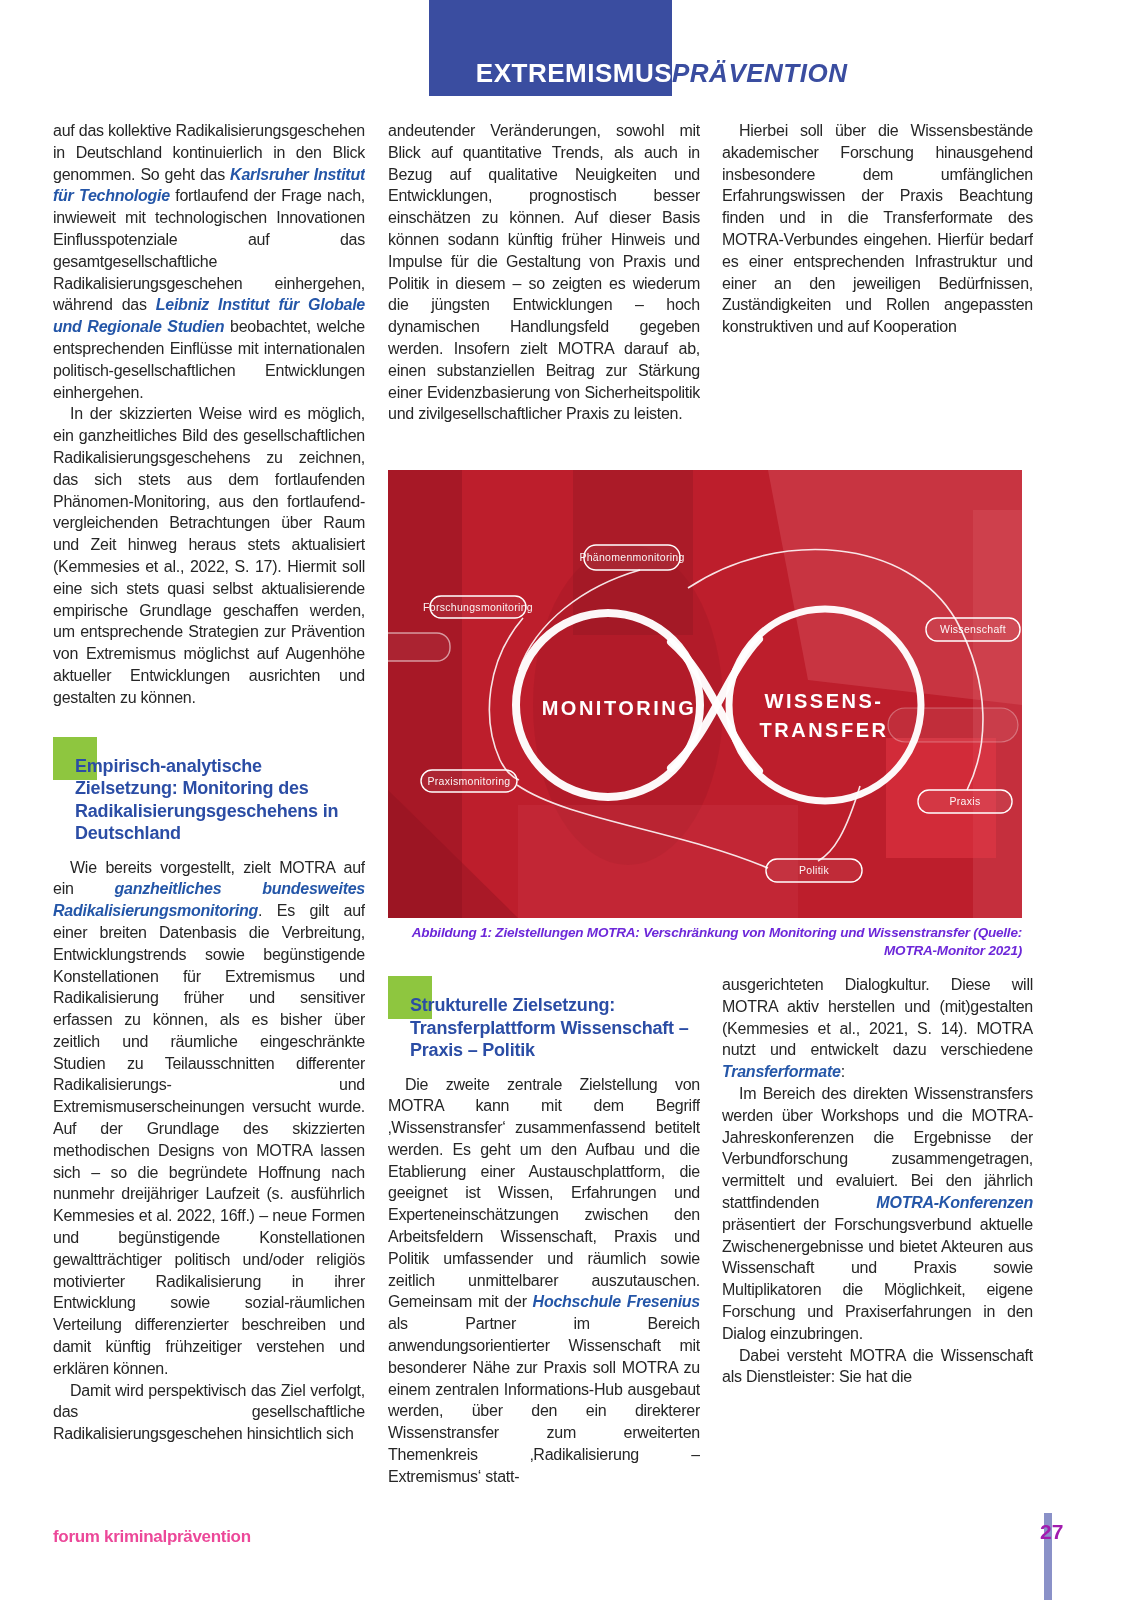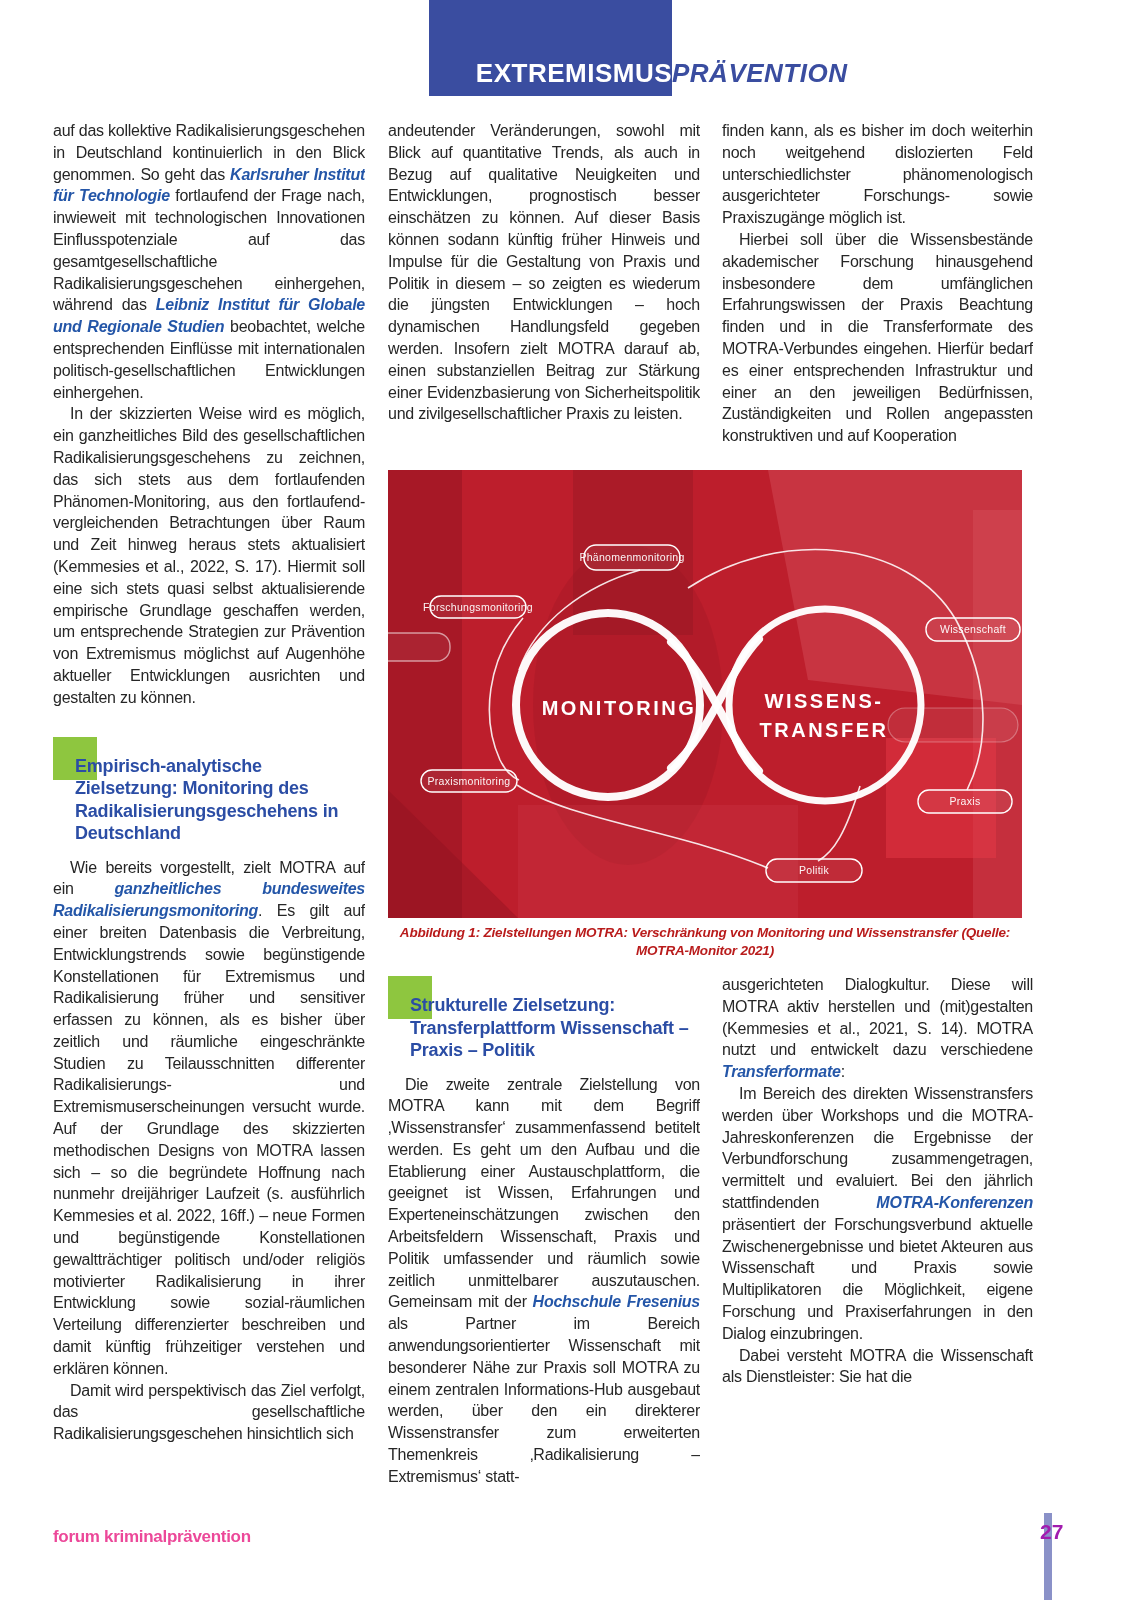--- a/index.html
+++ b/index.html
@@ -24,21 +24,21 @@
   .sect{position:relative;margin:28px 0 12px 0;}
   .gsq{position:absolute;left:0;top:0;width:44px;height:43px;background:#8ec63f;}
   .sect h2{position:relative;margin:0;padding:18px 0 0 22px;font-size:18px;line-height:22.5px;
            color:#2b4da5;font-weight:bold;letter-spacing:-.2px;text-align:left;}
   .sect.short h2{padding-top:25px;}
 
   
   .figure{position:absolute;left:388px;top:470px;width:634px;height:448px;}
   .figure svg{display:block;}
   .caption{position:absolute;left:388px;top:924px;width:634px;font-size:13.5px;line-height:17.5px;
-           font-style:italic;font-weight:600;color:#b91c1c;text-align:center;letter-spacing:-.2px;}
+           font-style:italic;font-weight:600;color:#6d28d9;text-align:right;letter-spacing:-.2px;}
 
   
   .footer-brand{position:absolute;left:53px;top:1527px;font-size:17px;font-weight:bold;color:#ec4899;letter-spacing:-.3px;}
   .footer-issue{position:absolute;left:306px;top:1599px;font-size:17px;font-weight:bold;color:#141414;letter-spacing:-.3px;}
   .footer-page{position:absolute;left:1040px;top:1520px;width:58px;text-align:left;
                font-size:21px;font-weight:bold;color:#a21caf;}
   .footer-bar{position:absolute;left:1044px;top:1513px;width:8px;height:87px;background:#8a91c8;}
 
   
   .fig-label{fill:#ffffff;font-size:10.5px;letter-spacing:.3px;opacity:.95;}
@@ -64,21 +64,20 @@
     </div>
     <p class="ind"><span>Wie bereits vorgestellt, zielt MOTRA auf ein </span><span class="em">ganzheitliches bundesweites Radikalisierungsmonitoring</span><span>. Es gilt auf einer breiten Datenbasis die Verbreitung, Entwicklungstrends sowie begünstigende Konstellationen für Extremismus und Radikalisierung früher und sensitiver erfassen zu können, als es bisher über zeitlich und räumliche eingeschränkte Studien zu Teilausschnitten differenter Radikalisierungs- und Extremismuserscheinungen versucht wurde. Auf der Grundlage des skizzierten methodischen Designs von MOTRA lassen sich – so die begründete Hoffnung nach nunmehr dreijähriger Laufzeit (s. ausführlich Kemmesies et al. 2022, 16ff.) – neue Formen und begünstigende Konstellationen gewaltträchtiger politisch und/oder religiös motivierter Radikalisierung in ihrer Entwicklung sowie sozial-räumlichen Verteilung differenzierter beschreiben und damit künftig frühzeitiger verstehen und erklären können.</span></p>
     <p class="ind">Damit wird perspektivisch das Ziel verfolgt, das gesellschaftliche Radikalisierungsgeschehen hinsichtlich sich</p>
   </div>
 
   <div class="col" style="left:388px;top:120px;width:312px;height:348px;">
     <p>andeutender Veränderungen, sowohl mit Blick auf quantitative Trends, als auch in Bezug auf qualitative Neuigkeiten und Entwicklungen, prognostisch besser einschätzen zu können. Auf dieser Basis können sodann künftig früher Hinweis und Impulse für die Gestaltung von Praxis und Politik in diesem – so zeigten es wiederum die jüngsten Entwicklungen – hoch dynamischen Handlungsfeld gegeben werden. Insofern zielt MOTRA darauf ab, einen substanziellen Beitrag zur Stärkung einer Evidenzbasierung von Sicherheitspolitik und zivilgesellschaftlicher Praxis zu leisten.</p>
   </div>
 
   <div class="col" style="left:722px;top:120px;width:311px;height:348px;">
-    <p>finden kann, als es bisher im doch weiterhin noch weitgehend dislozierten Feld unterschiedlichster phänomenologisch ausgerichteter Forschungs- sowie Praxiszugänge möglich ist.</p>
     <p class="ind">Hierbei soll über die Wissensbestände akademischer Forschung hinausgehend insbesondere dem umfänglichen Erfahrungswissen der Praxis Beachtung finden und in die Transferformate des MOTRA-Verbundes eingehen. Hierfür bedarf es einer entsprechenden Infrastruktur und einer an den jeweiligen Bedürfnissen, Zuständigkeiten und Rollen angepassten konstruktiven und auf Kooperation</p>
   </div>
 
   <div class="figure">
     <svg width="634" height="448" viewBox="0 0 634 448">
       <rect width="634" height="448" fill="#bd1e2c"></rect>
       <polygon points="380,0 634,0 634,235 420,210" fill="#e06570" opacity="0.32"></polygon>
       <rect x="0" y="0" width="74" height="448" fill="#8c1220" opacity="0.45"></rect>
       <rect x="185" y="0" width="120" height="165" fill="#911724" opacity="0.40"></rect>
       <ellipse cx="240" cy="235" rx="95" ry="160" fill="#8c1220" opacity="0.22"></ellipse>

